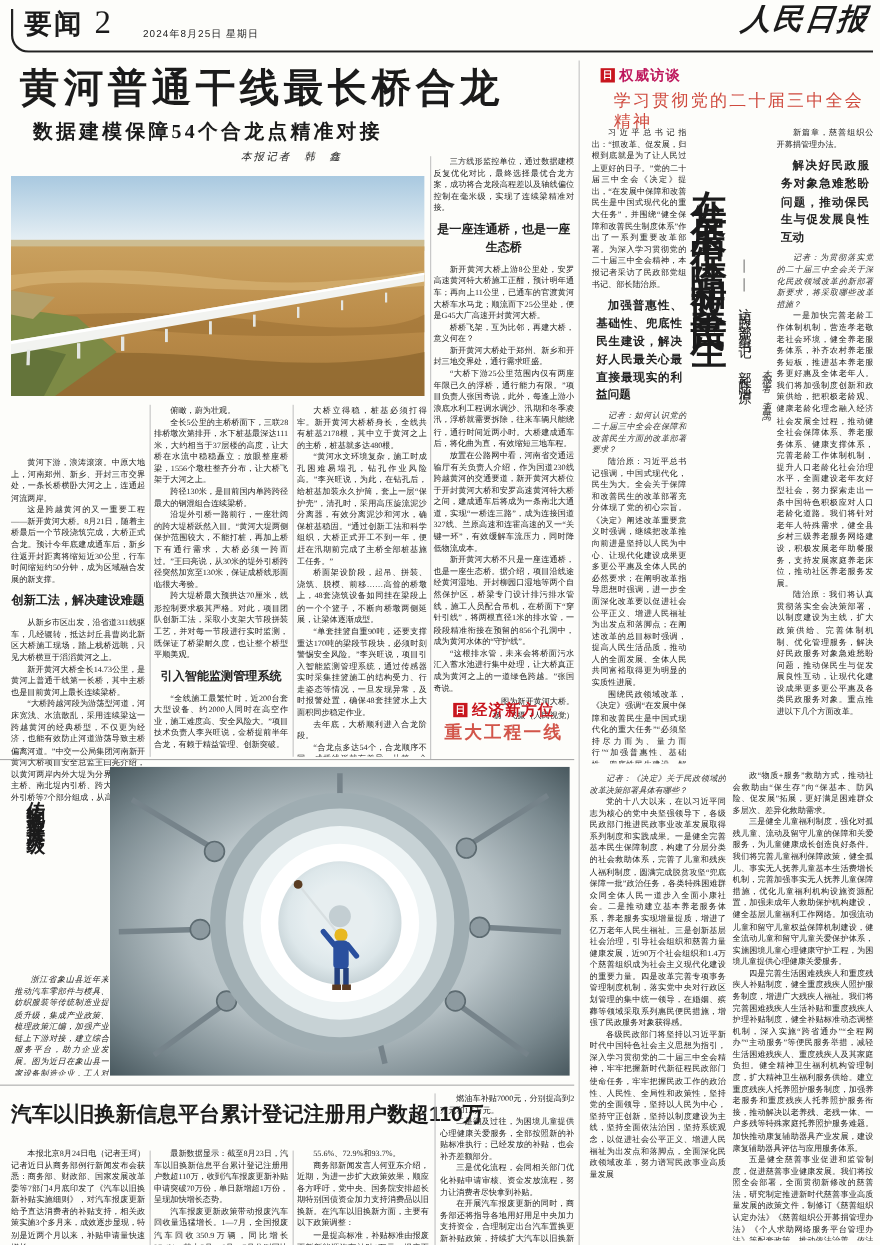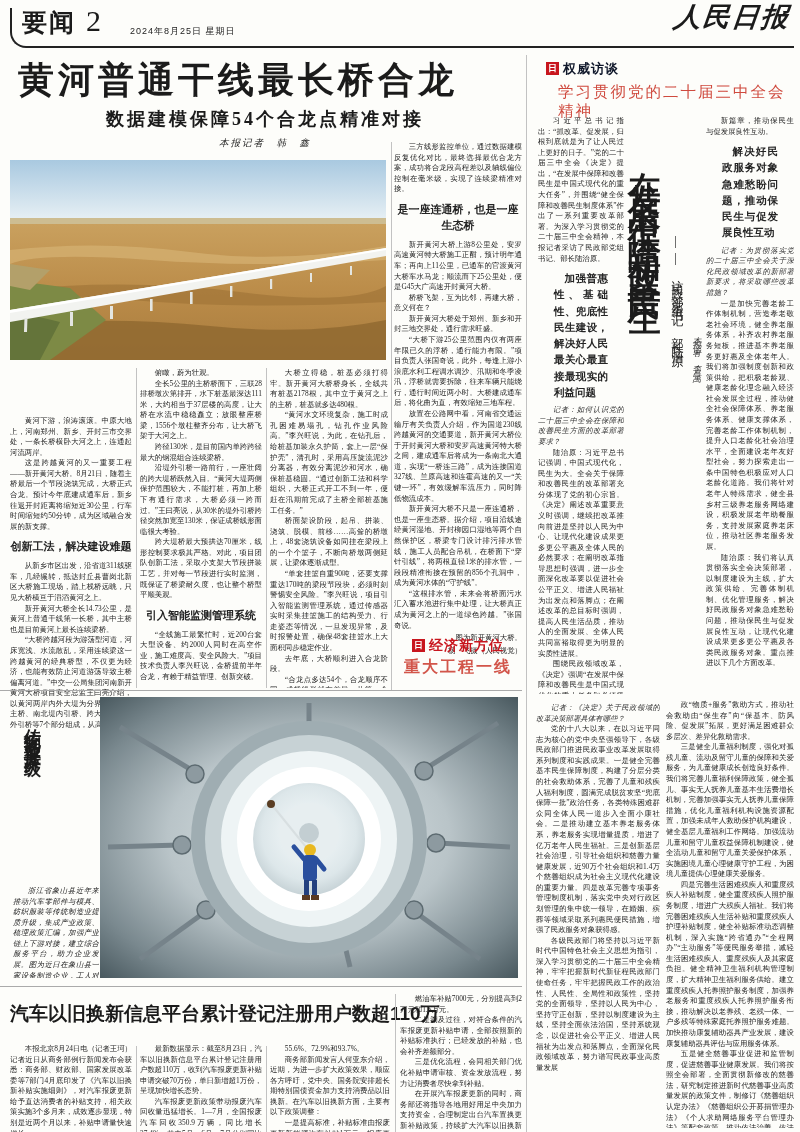--- a/index.html
+++ b/index.html
@@ -13,29 +13,29 @@
   #hdr-frame{left:10px;top:8px;width:782px;height:38px;
     border-left:2px solid #222;border-bottom:2px solid #222;border-bottom-left-radius:16px;}
   #sec-name{left:22px;top:10px;font:700 25px/1 "Liberation Sans","DejaVu Sans",sans-serif;letter-spacing:2px;}
   #page-num{left:86px;top:6px;font:400 30px/1 "Liberation Serif",serif;}
   #hdr-date{left:130px;top:27px;font:400 9px/1 "Liberation Sans",sans-serif;color:#222;letter-spacing:1px;}
   #masthead{right:10px;top:4px;font:800 27px/1 "Liberation Serif",serif;font-style:italic;transform:skewX(-6deg);letter-spacing:2px;}
   
   .col{font-size:7.4px;line-height:1.43;text-align:justify;color:#242424;overflow:hidden;}
   .col p{margin:0;text-indent:2em;}
   .col .inhead{font:700 11px/1.45 "Liberation Sans","DejaVu Sans",sans-serif;text-align:center;margin:7px 0 6px;text-indent:0;}
-  .col .ivhead{font:700 10.5px/1.55 "Liberation Sans","DejaVu Sans",sans-serif;text-align:justify;margin:6px 16px 5px;text-indent:1em;}
+  .col .ivhead{font:700 10.5px/1.55 "Liberation Sans","DejaVu Sans",sans-serif;text-align:justify;margin:6px 4px 5px;text-indent:1em;}
   .col .q{font-style:italic;color:#333;margin-top:3px;}
   .col .cap{text-indent:0;text-align:right;margin-top:2px;}
   .vline{width:1px;background:#c2c2c2;}
   .hline{height:1px;background:#aaa;}
   
   #b-headline{left:18px;top:58px;width:494px;
     font:700 36px/1.2 "Liberation Sans","DejaVu Sans",sans-serif;letter-spacing:4px;white-space:nowrap;}
-  #b-subhead{left:30px;top:109px;width:470px;text-align:center;font:700 18px/1.2 "Liberation Serif",serif;letter-spacing:3px;}
+  #b-subhead{left:30px;top:109px;width:470px;font:700 18px/1.2 "Liberation Serif",serif;letter-spacing:3px;}
   #b-byline{left:30px;top:139px;width:470px;text-align:center;font:400 9.5px/1 "Liberation Serif",serif;font-style:italic;letter-spacing:2px;}
   #photo-bridge{left:10px;top:160px;width:376px;height:200px;}
   #b-col4{left:394px;top:142px;width:128px;height:548px;}
   #b-col1{left:10px;top:368px;width:122px;height:320px;margin-top:48px;}
   #b-col2{left:140px;top:368px;width:122px;height:320px;}
   #b-col3{left:270px;top:368px;width:118px;height:320px;}
   .badge-row{display:flex;align-items:center;gap:4px;justify-content:center;}
   .badge-box{width:13px;height:13px;background:#c8161e;color:#fff;font:700 9px/13px "Liberation Sans",sans-serif;text-align:center;flex:0 0 auto;}
   #b-badge{left:394px;top:636px;width:128px;text-align:center;}
   #b-badge .l1{color:#c8161e;font:700 14px/1.3 "Liberation Sans",sans-serif;letter-spacing:1px;}
@@ -47,21 +47,21 @@
   #photo-worker{left:100px;top:697px;width:418px;height:281px;}
   
   #a-headline{left:10px;top:1002px;width:386px;font:700 19px/1.3 "Liberation Sans","DejaVu Sans",sans-serif;white-space:nowrap;letter-spacing:0;}
   #a-col1{left:10px;top:1044px;width:122px;height:88px;}
   #a-col2{left:140px;top:1044px;width:122px;height:88px;}
   #a-col3{left:270px;top:1044px;width:120px;height:88px;font-family:Liberation Serif, serif;}
   #a-col4{left:400px;top:994px;width:122px;height:138px;}
   
   #iv-sep{left:526px;top:55px;height:1077px;}
   #iv-badge{left:546px;top:62px;}
-  #iv-badge .t{color:#0f172a;font:700 13px/13px "Liberation Sans",sans-serif;letter-spacing:1px;}
+  #iv-badge .t{color:#be185d;font:700 13px/13px "Liberation Sans",sans-serif;letter-spacing:1px;}
   #iv-series{left:558px;top:83px;font:400 15.5px/1.2 "Liberation Serif",serif;color:#cf4a3e;letter-spacing:2px;}
   #iv-col1{left:538px;top:116px;width:86px;height:578px;}
   #iv-col2{left:706px;top:116px;width:88px;height:578px;}
   #iv-vt{left:626px;top:146px;height:510px;writing-mode:vertical-rl;
     font:700 33px/1.1 "Liberation Sans","DejaVu Sans",sans-serif;letter-spacing:13px;}
   #iv-vsub{left:670px;top:236px;height:420px;writing-mode:vertical-rl;font:400 12px/1.2 "Liberation Serif",serif;letter-spacing:5px;}
   #iv-vby{left:692px;top:330px;height:230px;writing-mode:vertical-rl;font:400 8.5px/1.2 "Liberation Serif",serif;font-style:italic;letter-spacing:4px;color:#333;}
   #iv-colL{left:536px;top:700px;width:124px;height:428px;}
   #iv-colR{left:666px;top:700px;width:128px;height:428px;}
 </style>
@@ -239,21 +239,21 @@
     <p>最新数据显示：截至8月23日，汽车以旧换新信息平台累计登记注册用户数超110万，收到汽车报废更新补贴申请突破70万份，单日新增超1万份，呈现加快增长态势。</p>
     <p>汽车报废更新政策带动报废汽车回收量迅猛增长。1—7月，全国报废汽车回收350.9万辆，同比增长37.4%，其中5月、6月、7月分别同比增长</p>
   </div>
 <div class="abs col" id="a-col3">
     <p>55.6%、72.9%和93.7%。</p>
     <p>商务部新闻发言人何亚东介绍，近期，为进一步扩大政策效果，顺应各方呼吁，党中央、国务院安排超长期特别国债资金加力支持消费品以旧换新。在汽车以旧换新方面，主要有以下政策调整：</p>
     <p>一是提高标准，补贴标准由报废更新新能源汽车补贴1万元、报废更新</p>
   </div>
 <div class="abs col" id="a-col4">
     <p>燃油车补贴7000元，分别提高到2万元和1.5万元。</p>
-    <p>二是溯及过往，对符合条件的汽车报废更新补贴申请，全部按照新的补贴标准执行；已经发放的补贴，也会补齐差额部分。</p>
+    <p>二是溯及过往，为困境儿童提供心理健康关爱服务，全部按照新的补贴标准执行；已经发放的补贴，也会补齐差额部分。</p>
     <p>三是优化流程，会同相关部门优化补贴申请审核、资金发放流程，努力让消费者尽快拿到补贴。</p>
     <p>在开展汽车报废更新的同时，商务部还将指导各地用好用足中央加力支持资金，合理制定出台汽车置换更新补贴政策，持续扩大汽车以旧换新政策成效。</p>
   </div>
 
 <div class="abs vline" id="iv-sep"></div>
 <div class="abs badge-row" id="iv-badge">
   <span class="badge-box">日</span>
   <span class="t">权威访谈</span>
 </div>
 <div class="abs" id="iv-series">学习贯彻党的二十届三中全会精神</div>
@@ -262,21 +262,21 @@
     <p>习近平总书记指出：“抓改革、促发展，归根到底就是为了让人民过上更好的日子。”党的二十届三中全会《决定》提出，“在发展中保障和改善民生是中国式现代化的重大任务”，并围绕“健全保障和改善民生制度体系”作出了一系列重要改革部署。为深入学习贯彻党的二十届三中全会精神，本报记者采访了民政部党组书记、部长陆治原。</p>
     <div class="ivhead">加强普惠性、基础性、兜底性民生建设，解决好人民最关心最直接最现实的利益问题</div>
     <p class="q">记者：如何认识党的二十届三中全会在保障和改善民生方面的改革部署要求？</p>
     <p>陆治原：习近平总书记强调，中国式现代化，民生为大。全会关于保障和改善民生的改革部署充分体现了党的初心宗旨。《决定》阐述改革重要意义时强调，继续把改革推向前进是坚持以人民为中心、让现代化建设成果更多更公平惠及全体人民的必然要求；在阐明改革指导思想时强调，进一步全面深化改革要以促进社会公平正义、增进人民福祉为出发点和落脚点；在阐述改革的总目标时强调，提高人民生活品质，推动人的全面发展、全体人民共同富裕取得更为明显的实质性进展。</p>
     <p>围绕民政领域改革，《决定》强调“在发展中保障和改善民生是中国式现代化的重大任务”“必须坚持尽力而为、量力而行”“加强普惠性、基础性、兜底性民生建设，解决好人民最关心最直接最现实的利益问题，不断满足人民对美好生活的向往”，并提出系列民生所急、民心所向的改革任务举措。</p>
   </div>
 <div class="abs" id="iv-vt">在发展中保障和改善民生</div>
 <div class="abs" id="iv-vsub">——访民政部党组书记、部长陆治原</div>
 <div class="abs" id="iv-vby">本报记者　李昌禹</div>
 <div class="abs col" id="iv-col2">
-    <p>新篇章，推动保民生与促发展良性互动。</p>
+    <p>新篇章，慈善组织公开募捐管理办法。</p>
     <div class="ivhead">解决好民政服务对象急难愁盼问题，推动保民生与促发展良性互动</div>
     <p class="q">记者：为贯彻落实党的二十届三中全会关于深化民政领域改革的新部署新要求，将采取哪些改革措施？</p>
     <p>一是加快完善老龄工作体制机制，营造孝老敬老社会环境，健全养老服务体系，补齐农村养老服务短板，推进基本养老服务更好惠及全体老年人。我们将加强制度创新和政策供给，把积极老龄观、健康老龄化理念融入经济社会发展全过程，推动健全社会保障体系、养老服务体系、健康支撑体系，完善老龄工作体制机制，提升人口老龄化社会治理水平，全面建设老年友好型社会，努力探索走出一条中国特色积极应对人口老龄化道路。我们将针对老年人特殊需求，健全县乡村三级养老服务网络建设，积极发展老年助餐服务，支持发展家庭养老床位，推动社区养老服务发展。</p>
     <p>陆治原：我们将认真贯彻落实全会决策部署，以制度建设为主线，扩大政策供给、完善体制机制、优化管理服务，解决好民政服务对象急难愁盼问题，推动保民生与促发展良性互动，让现代化建设成果更多更公平惠及各类民政服务对象。重点推进以下几个方面改革。</p>
   </div>
 <div class="abs col" id="iv-colL">
     <p class="q">记者：《决定》关于民政领域的改革决策部署具体有哪些？</p>
     <p>党的十八大以来，在以习近平同志为核心的党中央坚强领导下，各级民政部门推进民政事业改革发展取得系列制度和实践成果。一是健全完善基本民生保障制度，构建了分层分类的社会救助体系，完善了儿童和残疾人福利制度，圆满完成脱贫攻坚“兜底保障一批”政治任务，各类特殊困难群众同全体人民一道步入全面小康社会。二是推动建立基本养老服务体系，养老服务实现增量提质，增进了亿万老年人民生福祉。三是创新基层社会治理，引导社会组织和慈善力量健康发展，近90万个社会组织和1.4万个慈善组织成为社会主义现代化建设的重要力量。四是改革完善专项事务管理制度机制，落实党中央对行政区划管理的集中统一领导，在婚姻、殡葬等领域采取系列惠民便民措施，增强了民政服务对象获得感。</p>
     <p>各级民政部门将坚持以习近平新时代中国特色社会主义思想为指引，深入学习贯彻党的二十届三中全会精神，牢牢把握新时代新征程民政部门使命任务，牢牢把握民政工作的政治性、人民性、全局性和政策性，坚持党的全面领导，坚持以人民为中心，坚持守正创新，坚持以制度建设为主线，坚持全面依法治国，坚持系统观念，以促进社会公平正义、增进人民福祉为出发点和落脚点，全面深化民政领域改革，努力谱写民政事业高质量发展</p>
   </div>

